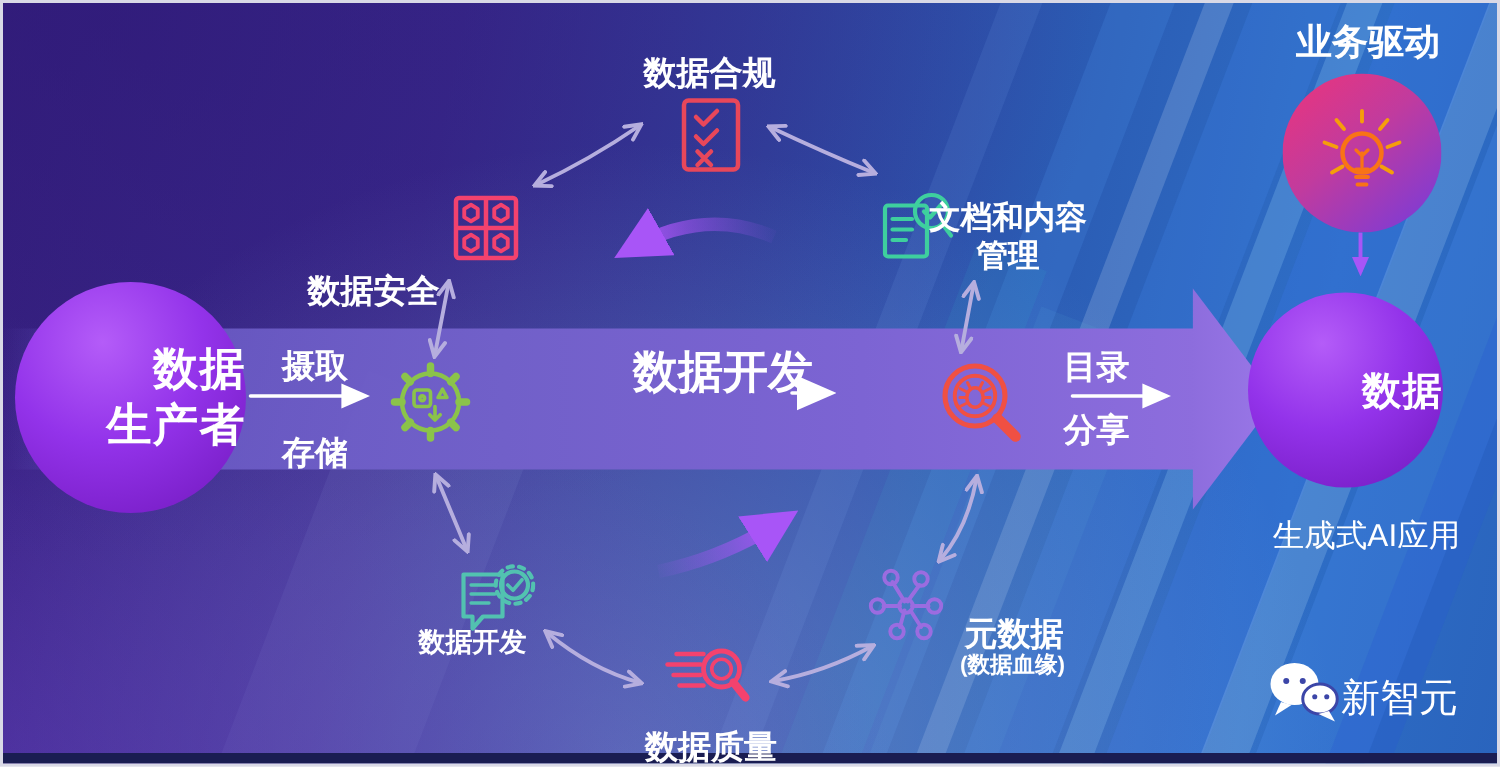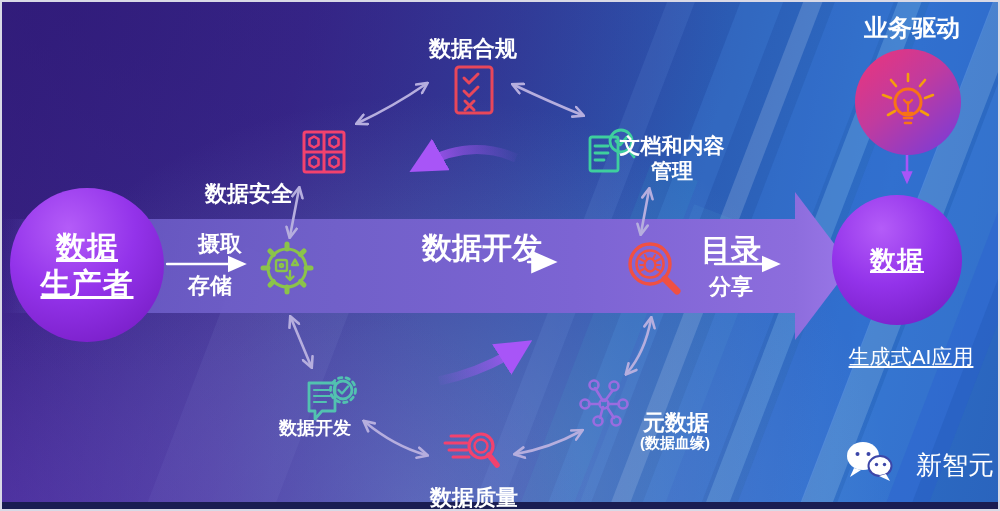--- a/index.html
+++ b/index.html
@@ -12,49 +12,49 @@
   .wash-bl{background:radial-gradient(ellipse at -6% 112%,rgba(100,60,190,0.55),rgba(100,60,190,0) 45%);}
   .streaks{position:absolute;inset:0;overflow:hidden;}
   .st{position:absolute;transform:rotate(21deg);}
   .bottom-strip{position:absolute;left:0;bottom:0;width:100%;height:7px;background:#1a1d52;}
   
   .band{position:absolute;left:0;top:217px;width:795px;height:94px;z-index:2;
         background:linear-gradient(90deg,rgba(99,84,193,0) 0%,rgba(104,89,197,0.55) 9%,rgba(110,94,201,0.85) 17%,#7160c9 42%,#7c64d3 72%,#8d6ddd 100%);}
   .band-head{position:absolute;left:793px;top:190px;width:56px;height:148px;z-index:2;
         background:linear-gradient(90deg,#8d6ddd,#9a77e8);clip-path:polygon(0 0,100% 50%,0 100%);}
   
-  .bigcircle{position:absolute;border-radius:50%;display:flex;flex-direction:column;align-items:center;justify-content:center;
+  .bigcircle{position:absolute;border-radius:50%;display:flex;flex-direction:column;align-items:flex-end;justify-content:center;
         z-index:4;color:#fff;font-weight:bold;text-align:center;letter-spacing:1px;
-        background:radial-gradient(circle at 38% 26%,#b45cf8 0%,#9333ea 45%,#7e22ce 78%,#6b21a8 100%);text-decoration:underline;}
+        background:radial-gradient(circle at 38% 26%,#b45cf8 0%,#9333ea 45%,#7e22ce 78%,#6b21a8 100%);}
   .producer{left:8px;top:186px;width:154px;height:154px;font-size:30px;line-height:1.25;}
   .consumer{left:830px;top:193px;width:130px;height:130px;font-size:26px;line-height:1.25;}
   .ring{position:absolute;left:853px;top:47px;width:100px;height:100px;border-radius:50%;z-index:4;
         border:3px solid transparent;
         background:linear-gradient(rgba(0,0,0,0),rgba(0,0,0,0)) padding-box,
                    linear-gradient(140deg,#e8357e 5%,#c13b9e 45%,#7a3bd8 95%) border-box;
         display:flex;align-items:center;justify-content:center;}
   
   .txt{position:absolute;color:#fff;z-index:5;text-align:center;}
   .b{font-weight:bold;}
   .t-business{left:852px;top:10px;width:116px;font-size:24px;}
-  .t-genai{left:836px;top:341px;width:146px;font-size:21px;text-decoration:underline;}
+  .t-genai{left:836px;top:341px;width:146px;font-size:21px;}
   .t-compliance{left:400px;top:32px;width:142px;font-size:22px;}
   .t-security{left:198px;top:140px;width:98px;font-size:22px;margin-top:37px;}
   .t-docs{left:608px;top:131px;width:124px;font-size:21px;line-height:1.2;}
   .t-development{left:262px;top:414px;width:102px;font-size:18px;}
   .t-quality{left:421px;top:481px;width:102px;font-size:22px;}
   .t-metadata{left:630px;top:406px;width:88px;font-size:22px;}
   .t-metadata-sub{left:621px;top:432px;width:104px;font-size:15px;font-weight:bold;}
-  .t-ingest{left:188px;top:227px;width:60px;font-size:22px;}
-  .t-store{left:178px;top:269px;width:60px;font-size:22px;}
+  .t-ingest{left:178px;top:227px;width:60px;font-size:22px;}
+  .t-store{left:178px;top:285px;width:60px;font-size:22px;}
   .t-governance{left:400px;top:226px;width:160px;font-size:30px;}
   .t-gov-sub{left:390px;top:272px;width:180px;font-size:20px;}
-  .t-catalog{left:699px;top:228px;width:60px;font-size:30px;}
+  .t-catalog{left:699px;top:228px;width:60px;font-size:22px;}
   .t-share{left:699px;top:270px;width:60px;font-size:22px;}
-  .t-brand{left:892px;top:446px;width:100px;font-size:26px;text-align:right;}
+  .t-brand{left:892px;top:446px;width:100px;font-size:26px;text-align:left;}
   .ic{position:absolute;z-index:5;}
   svg{display:block;}
   .overlay-svg{position:absolute;inset:0;z-index:3;pointer-events:none;}
 </style>
 </head>
 <body>
 
 <div class="stage">
 
   <div class="layer wash-tl"></div>

